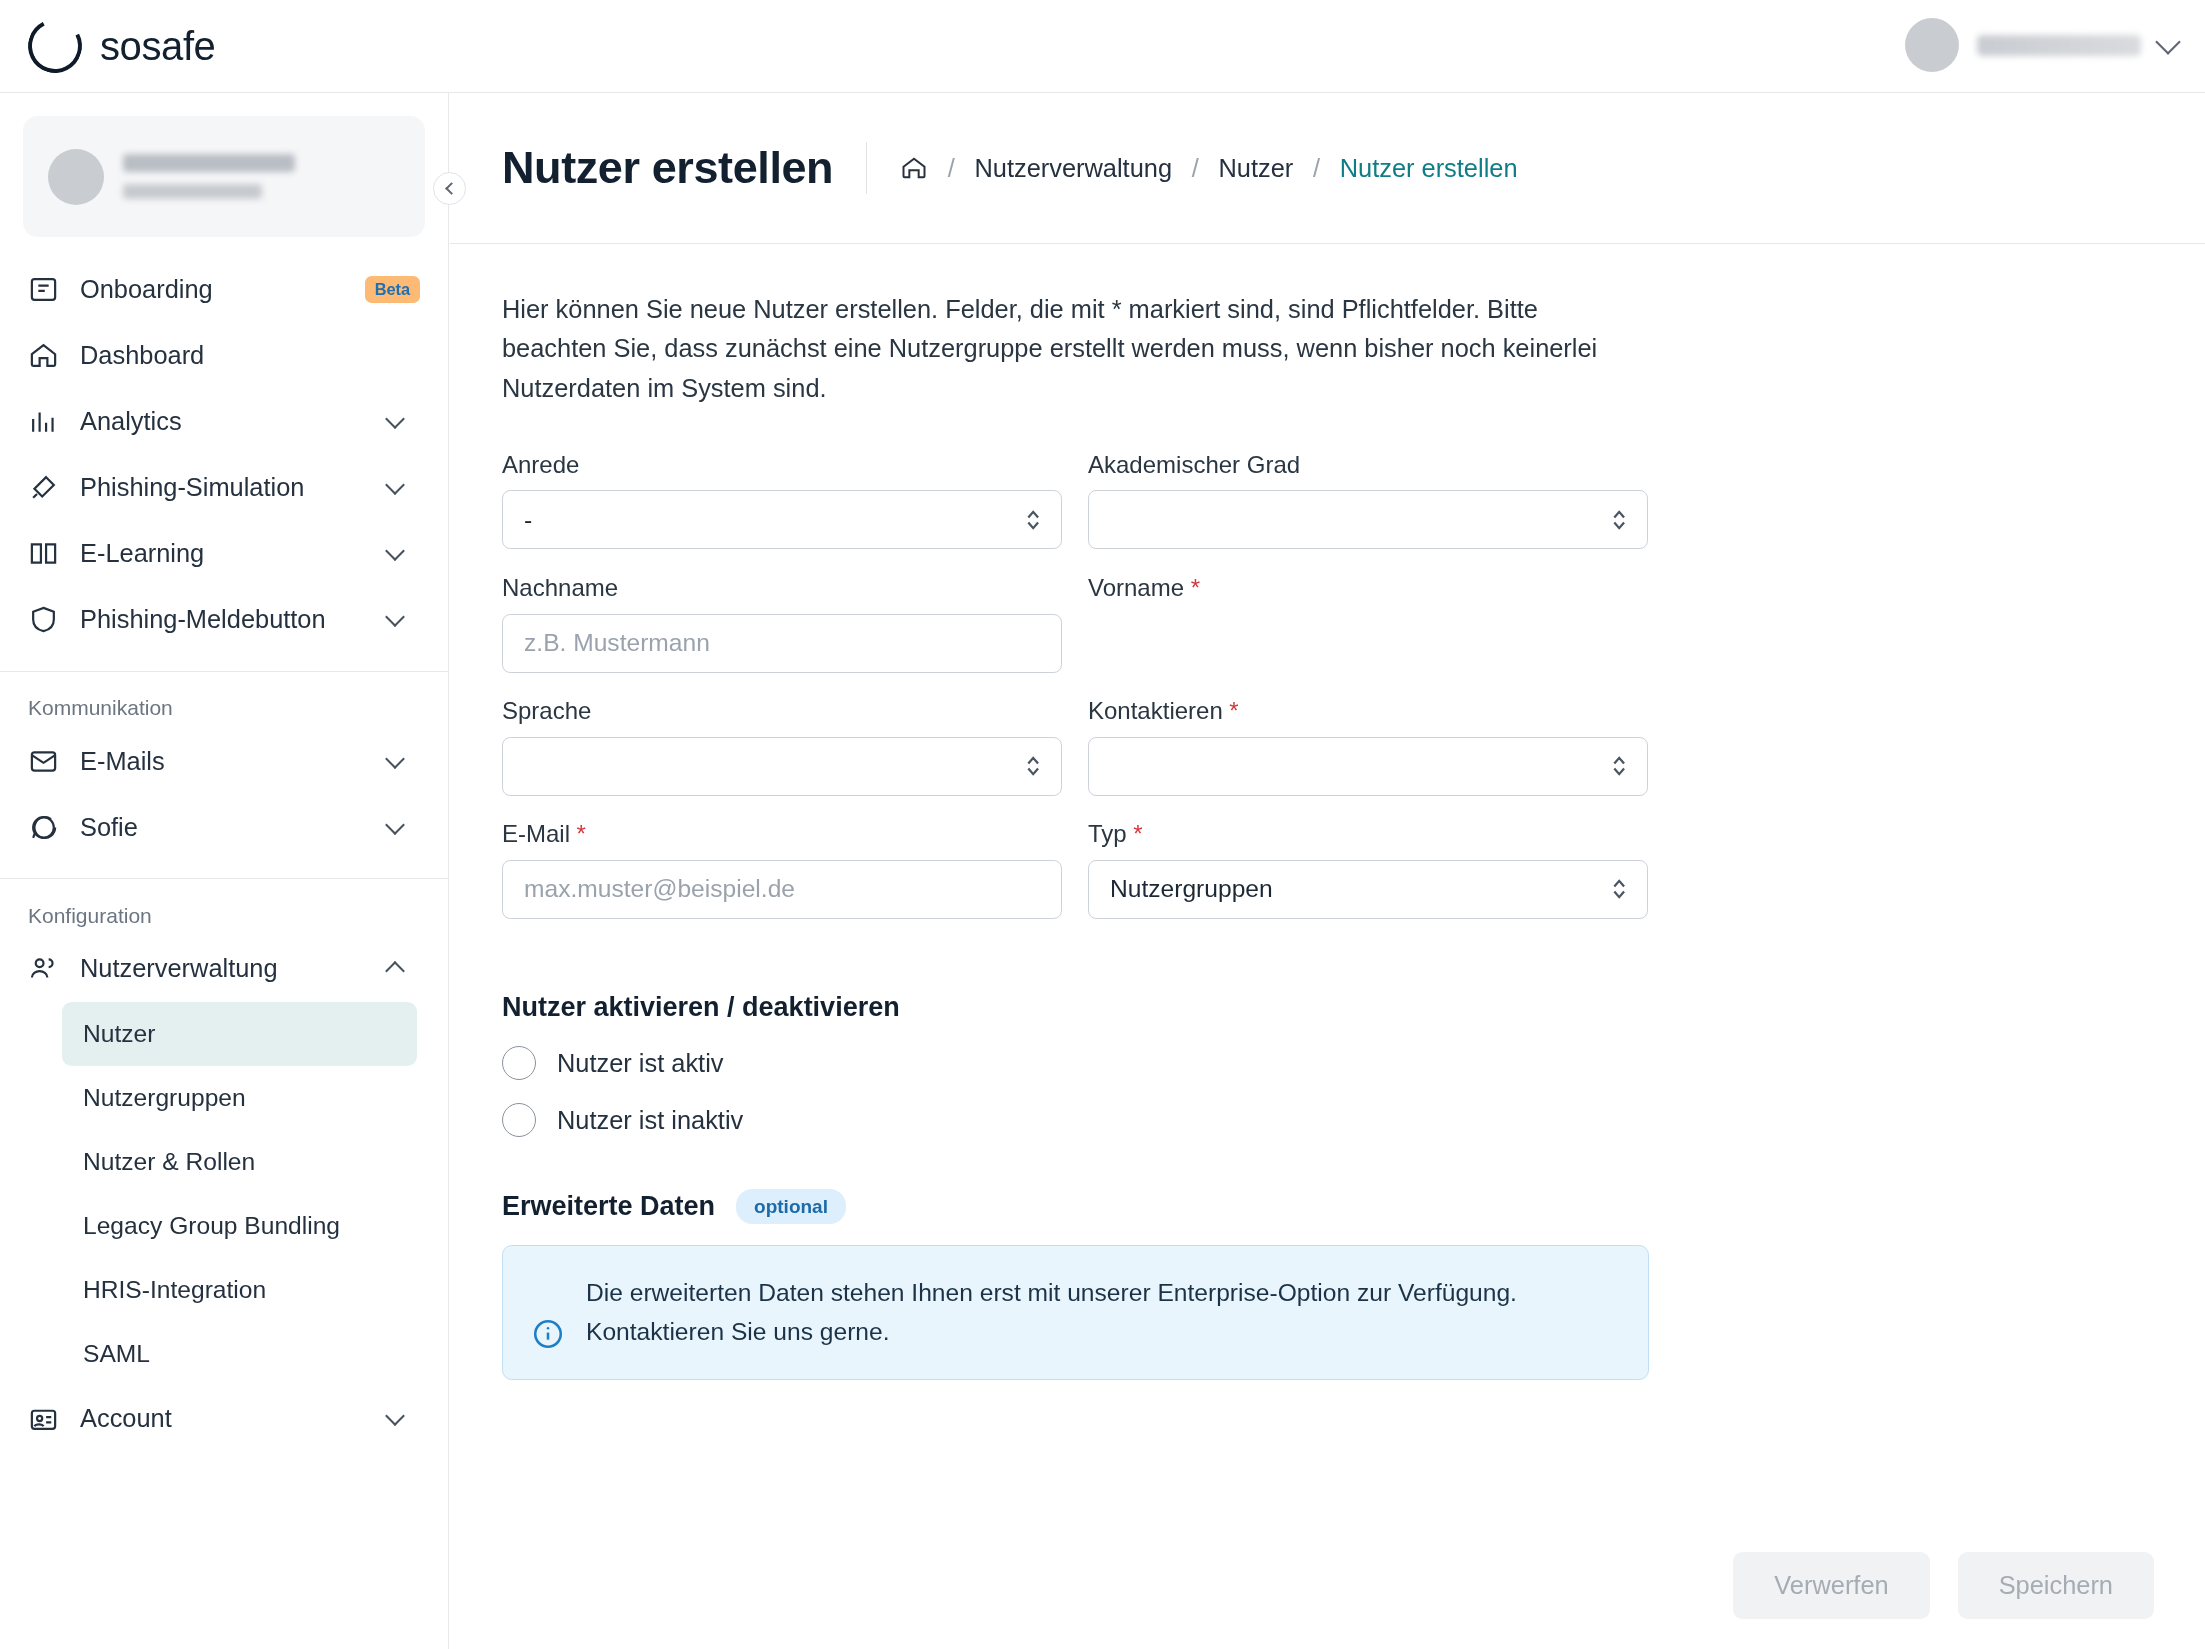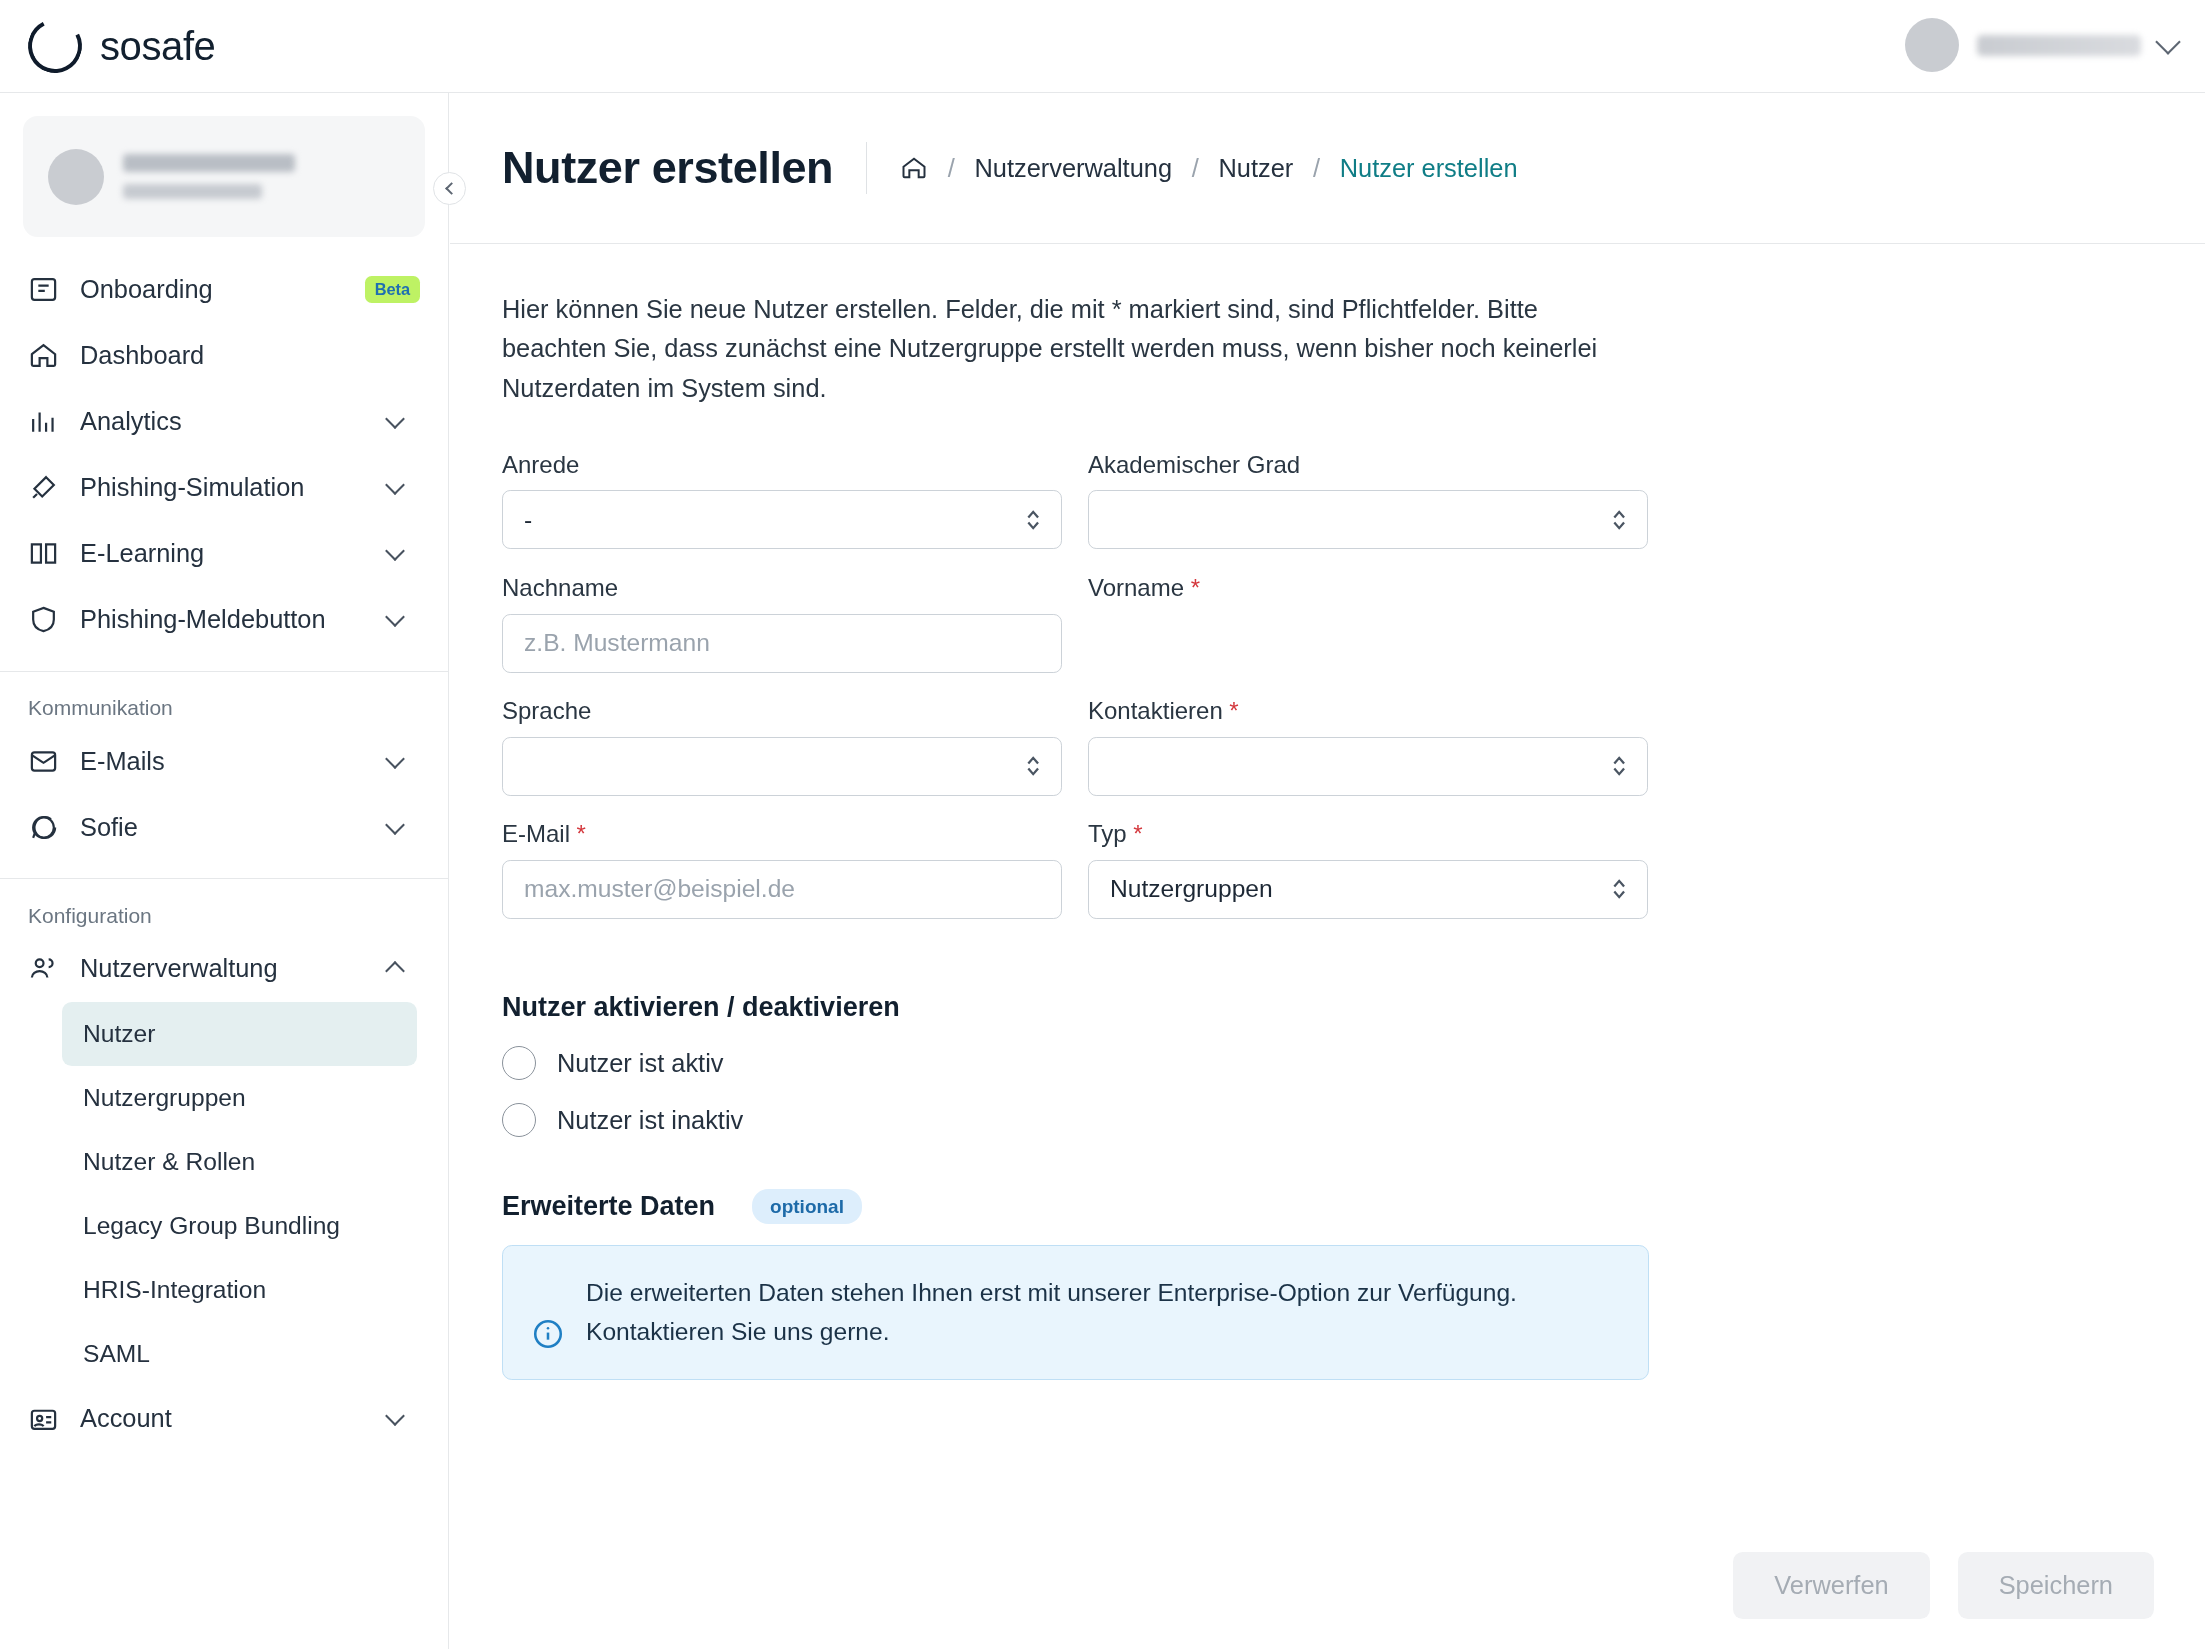--- a/index.html
+++ b/index.html
@@ -118,21 +118,21 @@
   .nav-item .label { flex: 1; }
   .nav-caret {
     width: 14px; height: 14px;
     border-right: 2.5px solid #48525f;
     border-bottom: 2.5px solid #48525f;
     transform: rotate(45deg);
     margin-right: 18px; margin-bottom: 4.9px;
   }
   .nav-caret.up { transform: rotate(-135deg); margin-bottom: -4.9px; }
   .badge-beta {
-    background: #bef264; color: #1f6fb2;
+    background: #fdba74; color: #1f6fb2;
     font-size: 16.4px; font-weight: 700;
     border-radius: 6.6px; padding: 4.1px 9.8px;
     margin-left: 13px;
   }
   .nav-sep {
     height: 0.8px; background: #e6e8ea;
     margin: 18px 0 0 0;
   }
   .nav-group-title {
     font-size: 21px; color: #6b7682;
@@ -225,21 +225,21 @@
     display: flex; align-items: center; gap: 21px;
     margin-bottom: 23px;
   }
   .radio {
     width: 34px; height: 34px; border-radius: 50%;
     border: 1.6px solid #8a929b; background: #fff;
   }
   .radio-label { font-size: 25.4px; color: #25313f; }
 
   .section-title-row {
-    display: flex; align-items: center; gap: 37px;
+    display: flex; align-items: center; gap: 21px;
     margin: 52px 0 21px 0;
   }
   .chip-optional {
     background: #ddeefc; color: #1d6aa8;
     font-size: 19px; font-weight: 700;
     border-radius: 16.4px; padding: 6.6px 18px;
   }
 
   .info-box {
     width: 1147px;

